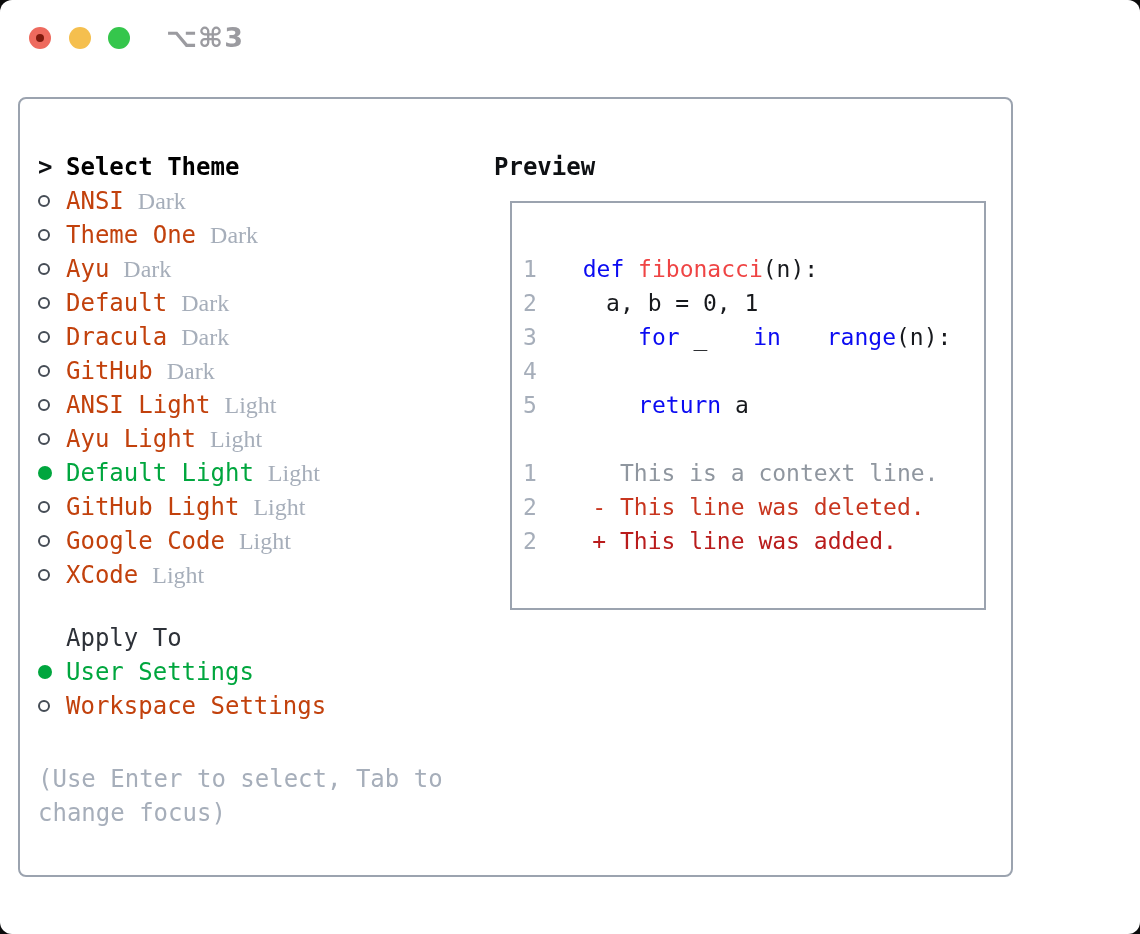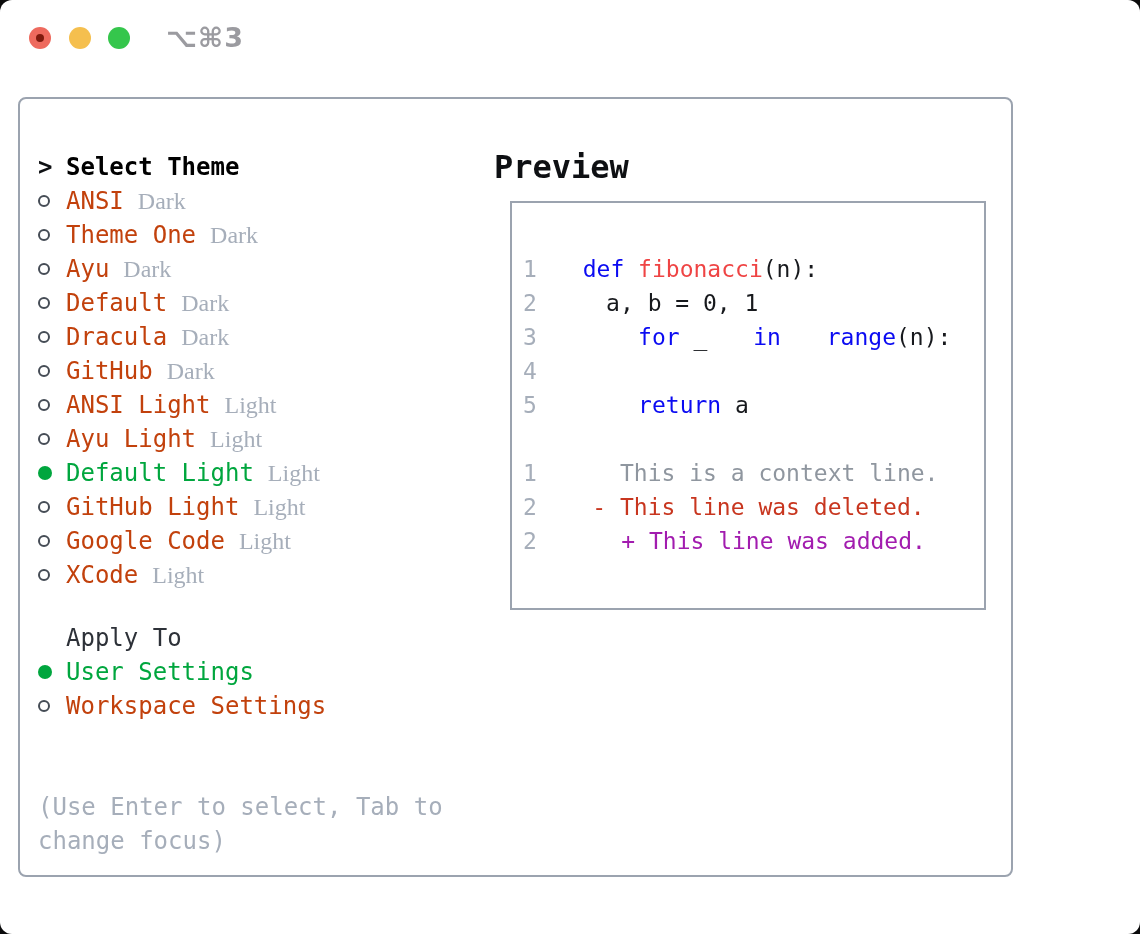--- a/index.html
+++ b/index.html
@@ -12,45 +12,45 @@
   .tl-yellow{left:69px;background:#f5bf4e;}
   .tl-green{left:108px;background:#35c64c;}
   .win-title{position:absolute;left:166px;top:22px;font-family:"DejaVu Sans","Liberation Sans",sans-serif;
              font-size:27px;font-weight:bold;color:#9b9ba0;letter-spacing:1px;}
   
   .panel{position:absolute;left:18px;top:97px;width:995px;height:780px;box-sizing:border-box;
          border:2px solid #9ba3af;border-radius:8px;}
   .block{position:absolute;left:18px;}
   #list-block{top:51px;}
   #apply-block{top:522px;}
-  #help-block{top:663px;margin-top:28px;}
+  #help-block{top:663px;}
   .row{height:34px;display:flex;align-items:center;font-size:24px;color:#2d3138;white-space:pre;}
   .icon-cell{width:28px;display:flex;align-items:center;flex:none;}
   .prompt{font-weight:bold;color:#0e1013;}
   .heading{font-weight:bold;color:#000000;}
   .radio{width:12px;height:12px;box-sizing:border-box;border:2px solid #454c55;border-radius:50%;}
   .radio.on{width:14px;height:14px;border:none;background:#00a63e;}
   .opt-label{color:#c2410c;}
   .opt-label.sel{color:#00a63e;}
   .tag{color:#a6aeba;margin-left:14px;font-family:Liberation Serif, serif;}
   .help-line{color:#a6aeba;}
   
   #preview-heading{position:absolute;left:474px;top:51px;height:34px;display:flex;align-items:center;
-                   font-size:32px;font-weight:bold;color:#0e1013;}
+                   font-size:24px;font-weight:bold;color:#0e1013;}
   #preview-box{position:absolute;left:490px;top:102px;width:476px;height:409px;box-sizing:border-box;
                border:2px solid #9ba3af;background:#ffffff;}
   #code-area{position:absolute;left:11px;top:49px;}
   .code-row{height:34px;display:flex;align-items:center;font-size:23px;white-space:pre;}
   .tok-num{color:#a6aeba;}
   .tok-kw{color:#0b0bf2;margin-left:32px;}
   .tok-fn{color:#ef4444;}
   .tok-plain{color:#17191d;}
   .tok-ctx{color:#8f969f;}
   .tok-del{color:#c8361f;}
-  .tok-add{color:#a21caf;margin-left:29px;}
+  .tok-add{color:#b91c1c;}
 </style>
 </head>
 <body>
 
 <div class="screen">
 
   <span class="tl tl-red">
       <span class="dot"></span>
     </span>
   <span class="tl tl-yellow"></span>

